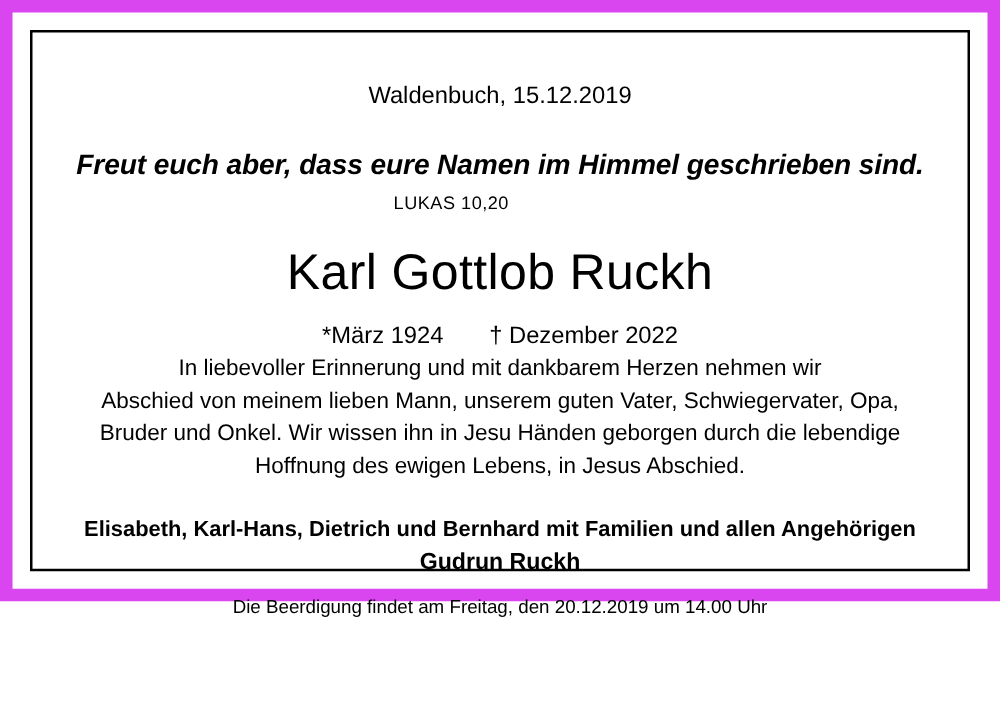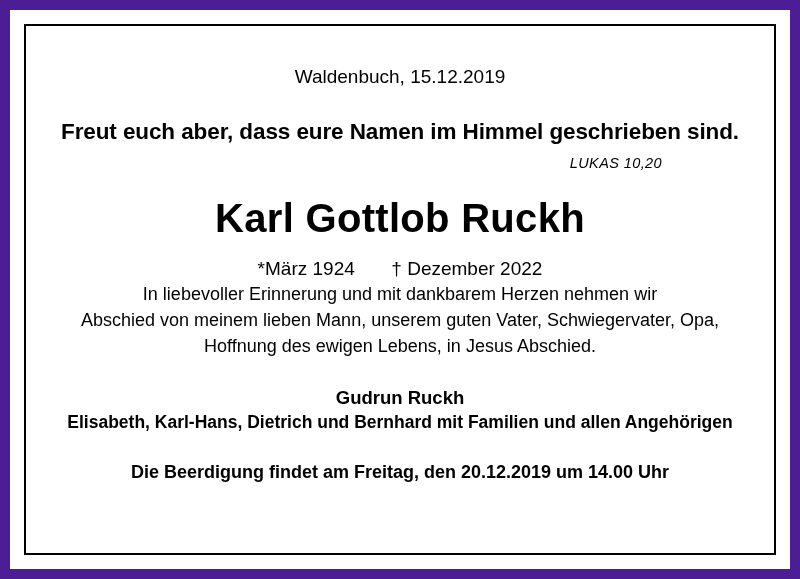--- a/index.html
+++ b/index.html
@@ -12,23 +12,23 @@
     height: 579px;
     font-family: "Liberation Sans", sans-serif;
     color: #000000;
     overflow: hidden;
   }
   .obituary-frame-outer {
     position: absolute;
     left: 0;
     top: 0;
     width: 800px;
-    height: 579px;
+    height: 481px;
     box-sizing: border-box;
-    border: 10px solid #4c1d95;
+    border: 10px solid #d946ef;
     background: #ffffff;
   }
   .obituary-frame-inner {
     position: absolute;
     left: 14px;
     top: 14px;
     right: 14px;
     bottom: 14px;
     box-sizing: border-box;
     border: 2px solid #000000;
@@ -46,35 +46,34 @@
   }
   .place-date {
     font-size: 19px;
     line-height: 26px;
     margin-top: 12px;
     margin-bottom: 0;
   }
   .verse {
     font-size: 22.5px;
     font-weight: bold;
+    font-style: italic;
     line-height: 28px;
     margin-top: 28px;
     letter-spacing: -0.1px;
   }
   .verse-source {
     font-size: 14.5px;
-    font-style: italic;
     margin-top: 9px;
-    text-align: right;
     padding-right: 78px;
     letter-spacing: 0.4px;
   }
   .deceased-name {
     font-size: 40px;
-    font-weight: bold;
+    font-weight: normal;
     line-height: 46px;
     margin-top: 24px;
     letter-spacing: 0.3px;
   }
   .dates-row {
     font-size: 19px;
     line-height: 24px;
     margin-top: 16px;
   }
   .dates-row .date-gap {
@@ -93,24 +92,23 @@
   }
   .mourners .mourner-line {
     font-size: 17.5px;
     font-weight: bold;
     line-height: 25px;
   }
   .mourners .mourner-line.primary {
     font-size: 18.5px;
   }
   .funeral-info {
-    font-size: 18px;
+    font-size: 15px;
     line-height: 26px;
-    margin-top: 24px;
-    font-weight: bold;
+    margin-top: 12px;
   }
   .funeral-info p {
     margin: 0;
   }
 </style>
 </head>
 <body>
 
 <div class="obituary-frame-outer">
   <div class="obituary-frame-inner">
@@ -125,26 +123,27 @@
 
       <div class="dates-row">
         <span>*März 1924</span>
         <span class="date-gap"></span>
         <span>† Dezember 2022</span>
       </div>
 
       <div class="memorial-text">
         <p>In liebevoller Erinnerung und mit dankbarem Herzen nehmen wir</p>
         <p>Abschied von meinem lieben Mann, unserem guten Vater, Schwiegervater, Opa,</p>
+        <p>Bruder und Onkel. Wir wissen ihn in Jesu Händen geborgen durch die lebendige</p>
         <p>Hoffnung des ewigen Lebens, in Jesus Abschied.</p>
       </div>
 
       <div class="mourners">
+        <div class="mourner-line">Elisabeth, Karl-Hans, Dietrich und Bernhard mit Familien und allen Angehörigen</div>
         <div class="mourner-line primary">Gudrun Ruckh</div>
-        <div class="mourner-line">Elisabeth, Karl-Hans, Dietrich und Bernhard mit Familien und allen Angehörigen</div>
       </div>
 
       <div class="funeral-info">
         <p>Die Beerdigung findet am Freitag, den 20.12.2019 um 14.00 Uhr</p>
       </div>
 
     </div>
   </div>
 </div>
 

